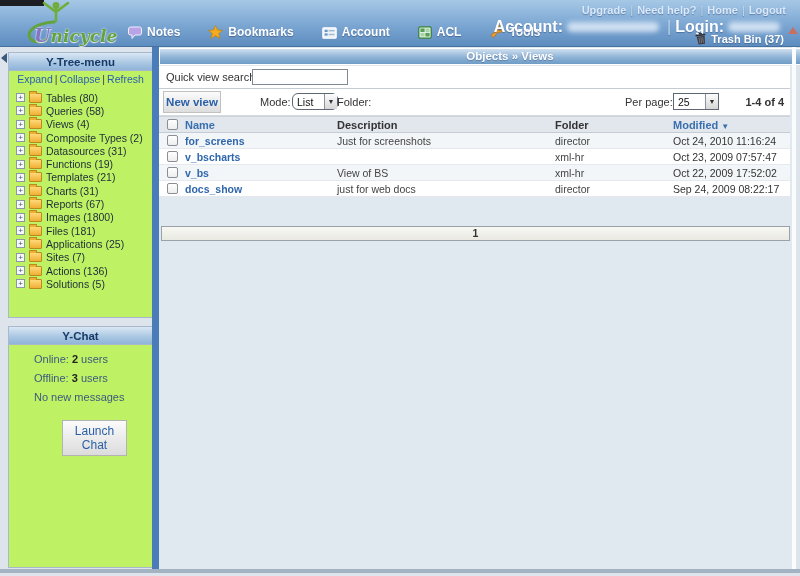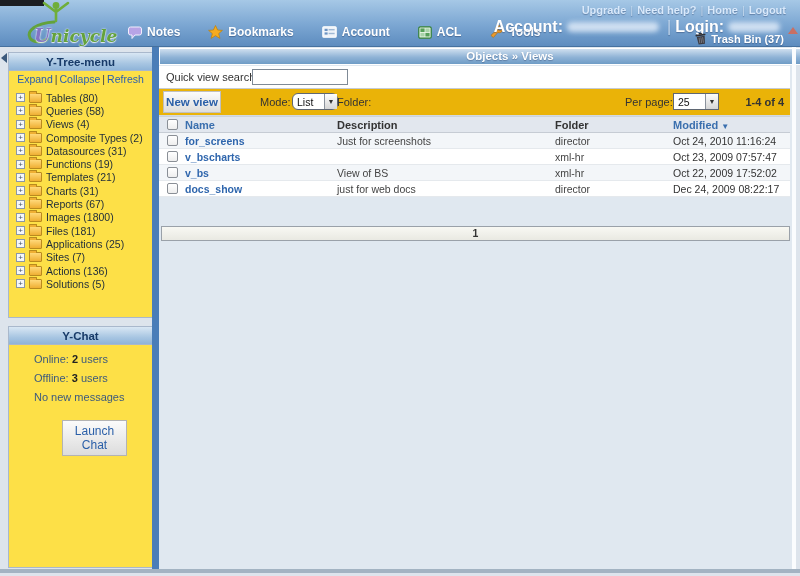--- a/index.html
+++ b/index.html
@@ -18,39 +18,39 @@
   .corner-remnant { position:absolute; left:0; top:0; width:44px; height:6px; background:#1c1e22; }
   .logo { position:absolute; left:10px; top:0; width:118px; height:46px; cursor:pointer; }
   .brand-text {
     position:absolute; left:24px; top:24px;
     font-family:"DejaVu Serif", serif; font-style:italic; font-weight:bold;
     font-size:17px; text-shadow:0 0 2px #fff, 0 1px 1px rgba(255,255,255,.8);
   }
   .brand-u { color:#8374c4; font-size:19px; }
   .brand-rest { color:#63a23c; }
   .nav { position:absolute; left:128px; top:25px; display:flex; gap:28px; align-items:center; }
-  .nav-item { display:flex; align-items:center; gap:5px; color:#fff; font-weight:bold; font-size:12px;
+  .nav-item { display:flex; align-items:flex-end; gap:5px; color:#fff; font-weight:bold; font-size:12px;
     text-shadow:0 1px 1px rgba(30,50,90,.45); cursor:pointer; }
   .top-links { position:absolute; right:14px; top:4px; color:#d9e9fb; font-weight:bold; font-size:11px;
     text-shadow:0 1px 1px rgba(30,50,90,.4); }
   .top-links .lnk { cursor:pointer; }
   .sep { color:#c3d9f0; padding:0 4px; font-weight:normal; }
   .account-line { position:absolute; right:16px; top:18px; color:#fff; font-weight:bold; font-size:16px;
     text-shadow:0 1px 1px rgba(30,50,90,.4); display:flex; align-items:center; }
   .blur-blob { display:inline-block; height:10px; border-radius:5px; margin:0 4px;
     background:rgba(235,243,252,.75); filter:blur(2.5px); }
   .blob-account { width:92px; } .blob-login { width:52px; }
   .trash-line { position:absolute; right:16px; top:32px; color:#fff; font-weight:bold; font-size:11px;
     display:flex; align-items:center; gap:4px; text-shadow:0 1px 1px rgba(30,50,90,.4); cursor:pointer; }
   .scrolltop-tri { position:absolute; right:2px; top:27px; width:0; height:0; cursor:pointer;
     border-left:5px solid transparent; border-right:5px solid transparent; border-bottom:7px solid #c86f63; }
   
   .collapse-tri { position:absolute; left:1px; top:53px; width:0; height:0; cursor:pointer;
     border-top:5px solid transparent; border-bottom:5px solid transparent; border-right:6px solid #3c5a7d; }
-  .panel { position:absolute; left:8px; width:145px; background:#fde047; border:1px solid #a9b8cc; }
+  .panel { position:absolute; left:8px; width:145px; background:#bef264; border:1px solid #a9b8cc; }
   .panel-tree { top:52px; height:266px; }
   .panel-chat { top:326px; height:242px; }
   .panel-hd {
     height:18px; line-height:18px; text-align:center; font-weight:bold; font-size:11.5px; color:#173a68;
     background:linear-gradient(180deg,#d9e7f4 0%,#a8c6e2 60%,#8fb4d9 100%);
     border-bottom:1px solid #a9b8cc;
   }
   .tree-actions { height:17px; line-height:17px; text-align:center; font-size:10.5px; color:#2a5fb0; }
   .tree-actions .lnk { cursor:pointer; }
   .tree-actions .sep { color:#444; padding:0 2px; }
@@ -76,21 +76,21 @@
   .bottom-strip { position:absolute; left:0; top:569px; width:800px; height:4px; background:#a3b3c2; }
   .obj-header { position:absolute; left:0; top:1px; width:702px; height:17px;
     background:linear-gradient(180deg,#cfdfef 0%,#8fb3d6 55%,#6f9cc6 100%);
     border:1px solid #fff; text-align:center; line-height:15px;
     color:#fff; font-weight:bold; font-size:11.5px; text-shadow:0 1px 1px rgba(40,60,100,.4); }
   .search-row { position:absolute; left:0; top:19px; width:631px; height:23px; background:#fff;
     border-bottom:1px solid #c5cbd3; }
   .search-row label { position:absolute; left:7px; top:5px; color:#333; }
   .search-input { position:absolute; left:93px; top:3px; width:96px; height:16px;
     border:1px solid #7f8language8a; border:1px solid #7f8a96; font-size:10.5px; padding:0 3px; }
-  .toolbar-row { position:absolute; left:0; top:42px; width:631px; height:27px; background:#eab308;
+  .toolbar-row { position:absolute; left:0; top:42px; width:631px; height:27px; background:#ffffff;
     border-bottom:1px solid #d3dae2; }
   .btn { font-family:"Liberation Sans", sans-serif; font-weight:bold; font-size:11.5px; color:#2a5fa8;
     background:linear-gradient(180deg,#fbfbfb,#dddddd); border:1px solid #c0c0c0; cursor:pointer; }
   .new-view { position:absolute; left:4px; top:2px; width:58px; height:22px; }
   .tb-label { position:absolute; top:7px; color:#333; }
   .lbl-mode { left:101px; } .lbl-folder { left:178px; } .lbl-pp { left:466px; }
   .sel { position:absolute; top:4px; height:17px; display:flex; border:1px solid #5f6773; background:#fff;
     font-size:10.5px; color:#111; cursor:pointer; }
   .sel .val { flex:1; padding:2px 3px 0 4px; white-space:nowrap; overflow:hidden; }
   .sel .arrow { width:13px; border-left:1px solid #8b929c; background:linear-gradient(180deg,#fdfdfd,#d6d6d6);
@@ -362,21 +362,21 @@
       <span class="c-folder">xml-hr</span>
       <span class="c-mod">Oct 22, 2009 17:52:02</span>
     </div>
     <div class="trow">
       <span class="c-cb">
           <span class="cbx"></span>
         </span>
       <span class="c-name"><span class="name-link">docs_show</span></span>
       <span class="c-desc">just for web docs</span>
       <span class="c-folder">director</span>
-      <span class="c-mod">Dec 24, 2009 08:22:17</span>
+      <span class="c-mod">Sep 24, 2009 08:22:17</span>
     </div>
   </div>
 
 
   <div class="pagebar">
     <span>1</span>
   </div>
 </div>
 
 <div class="right-edge"></div>

